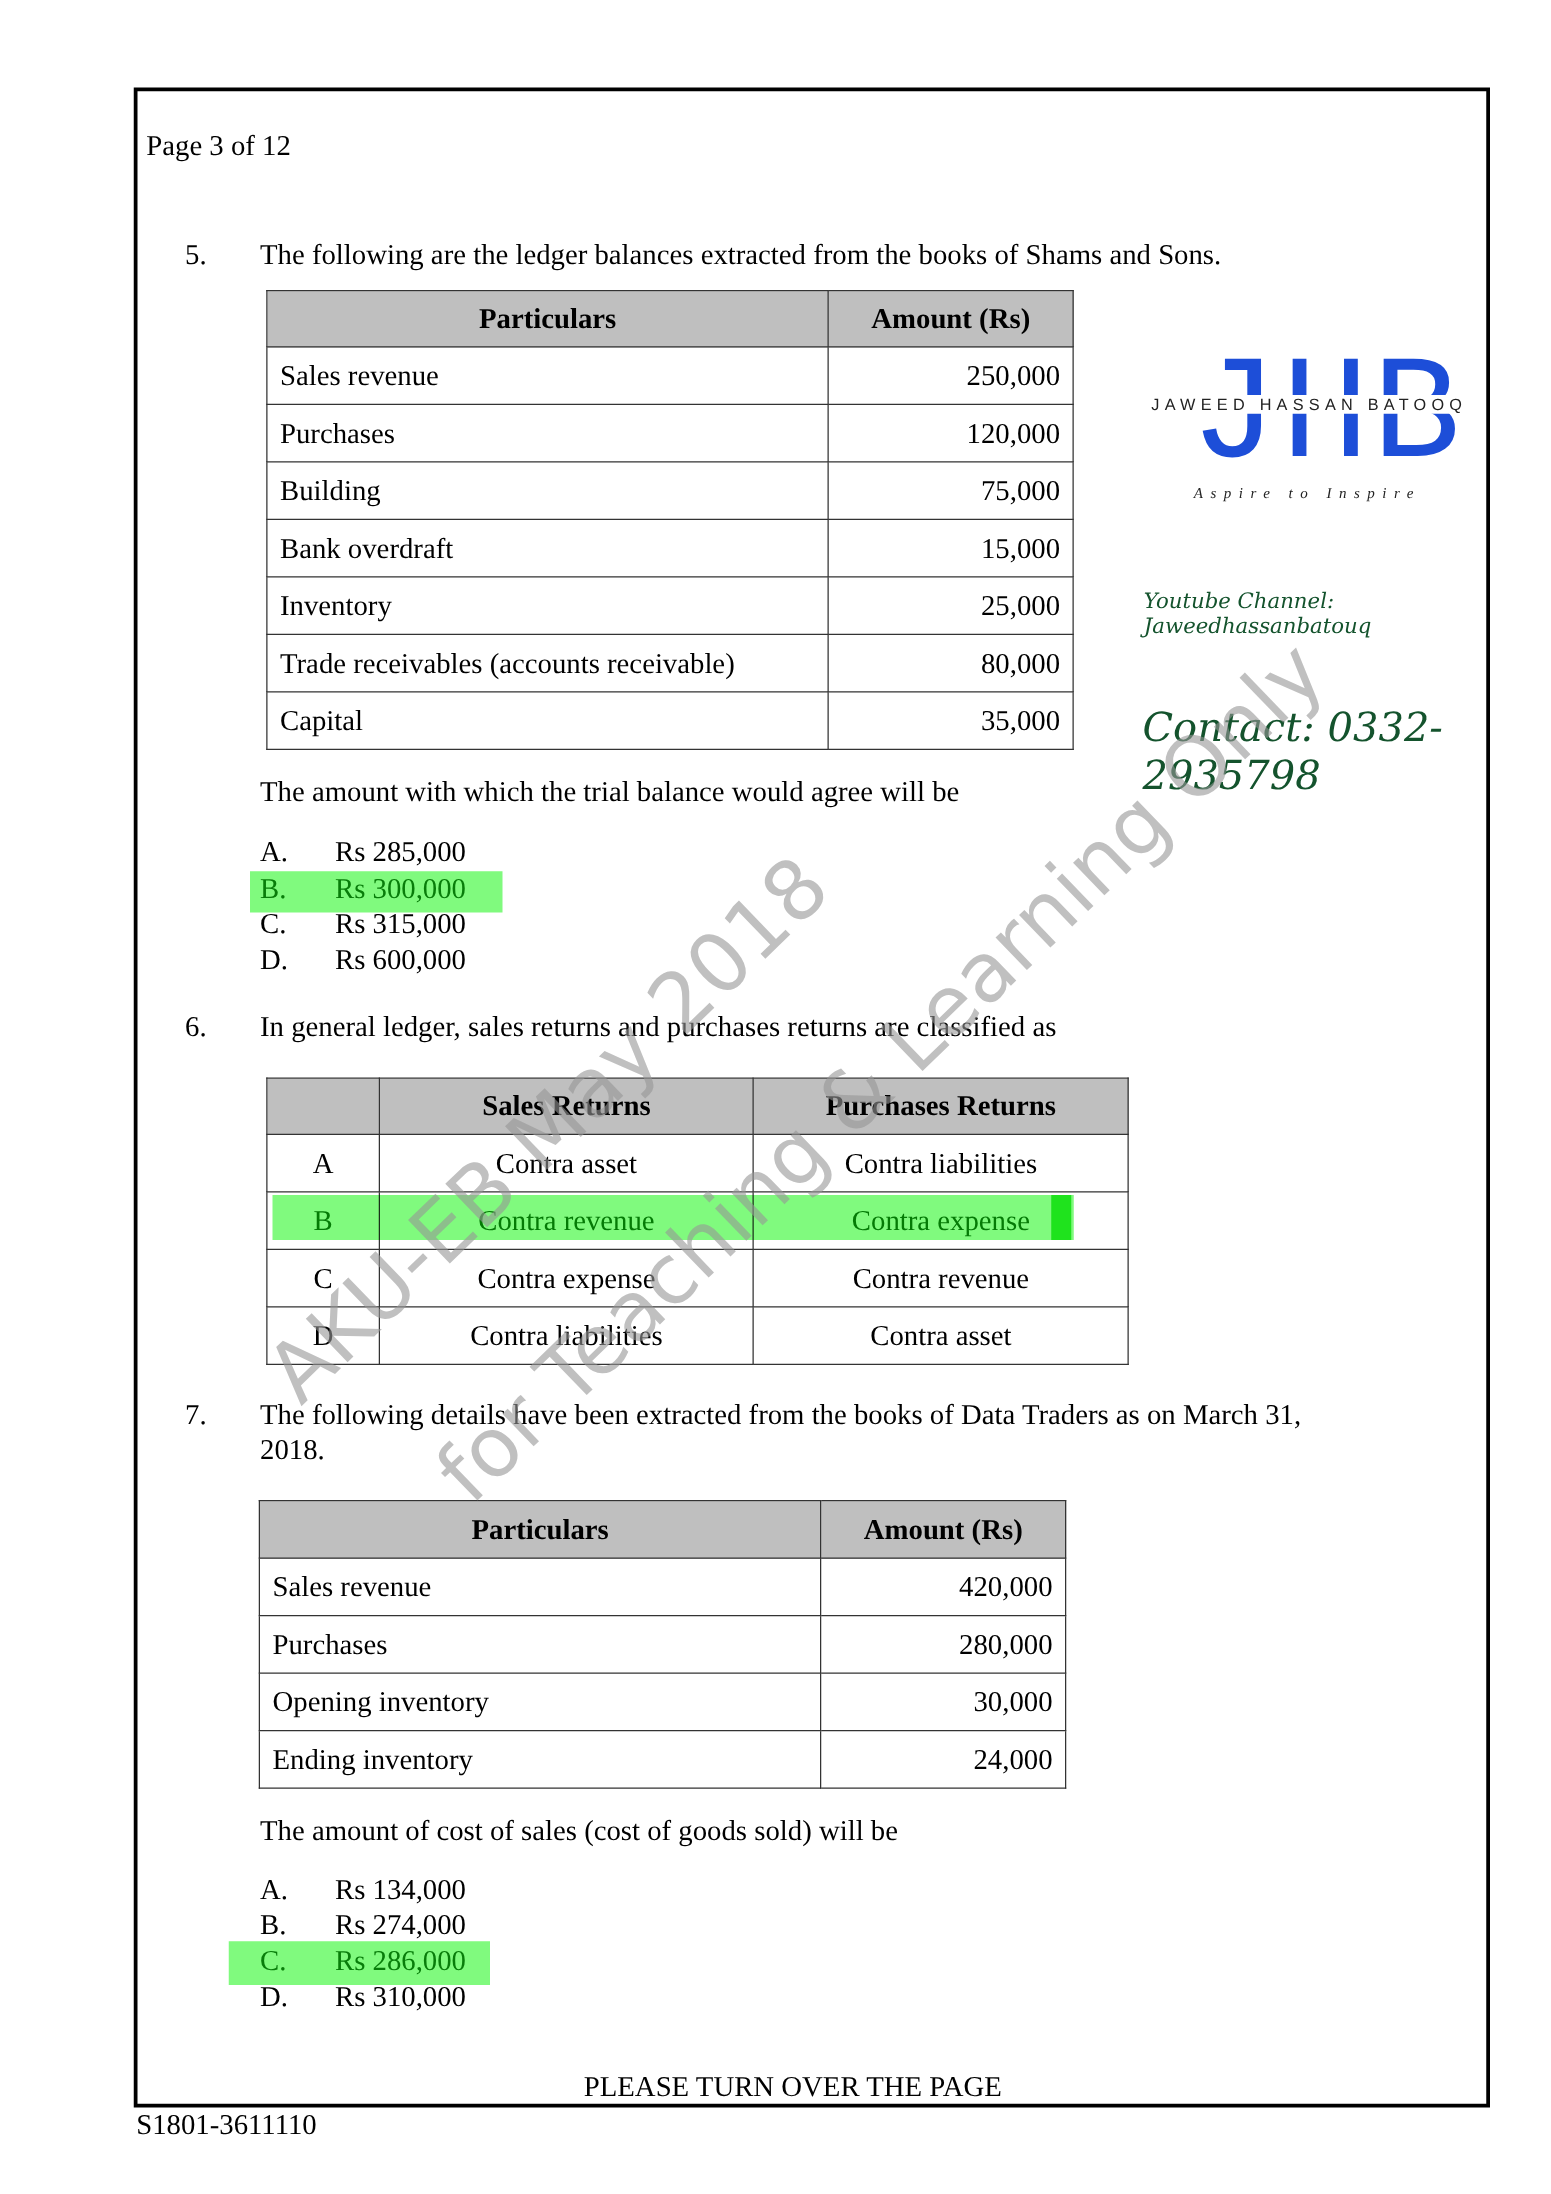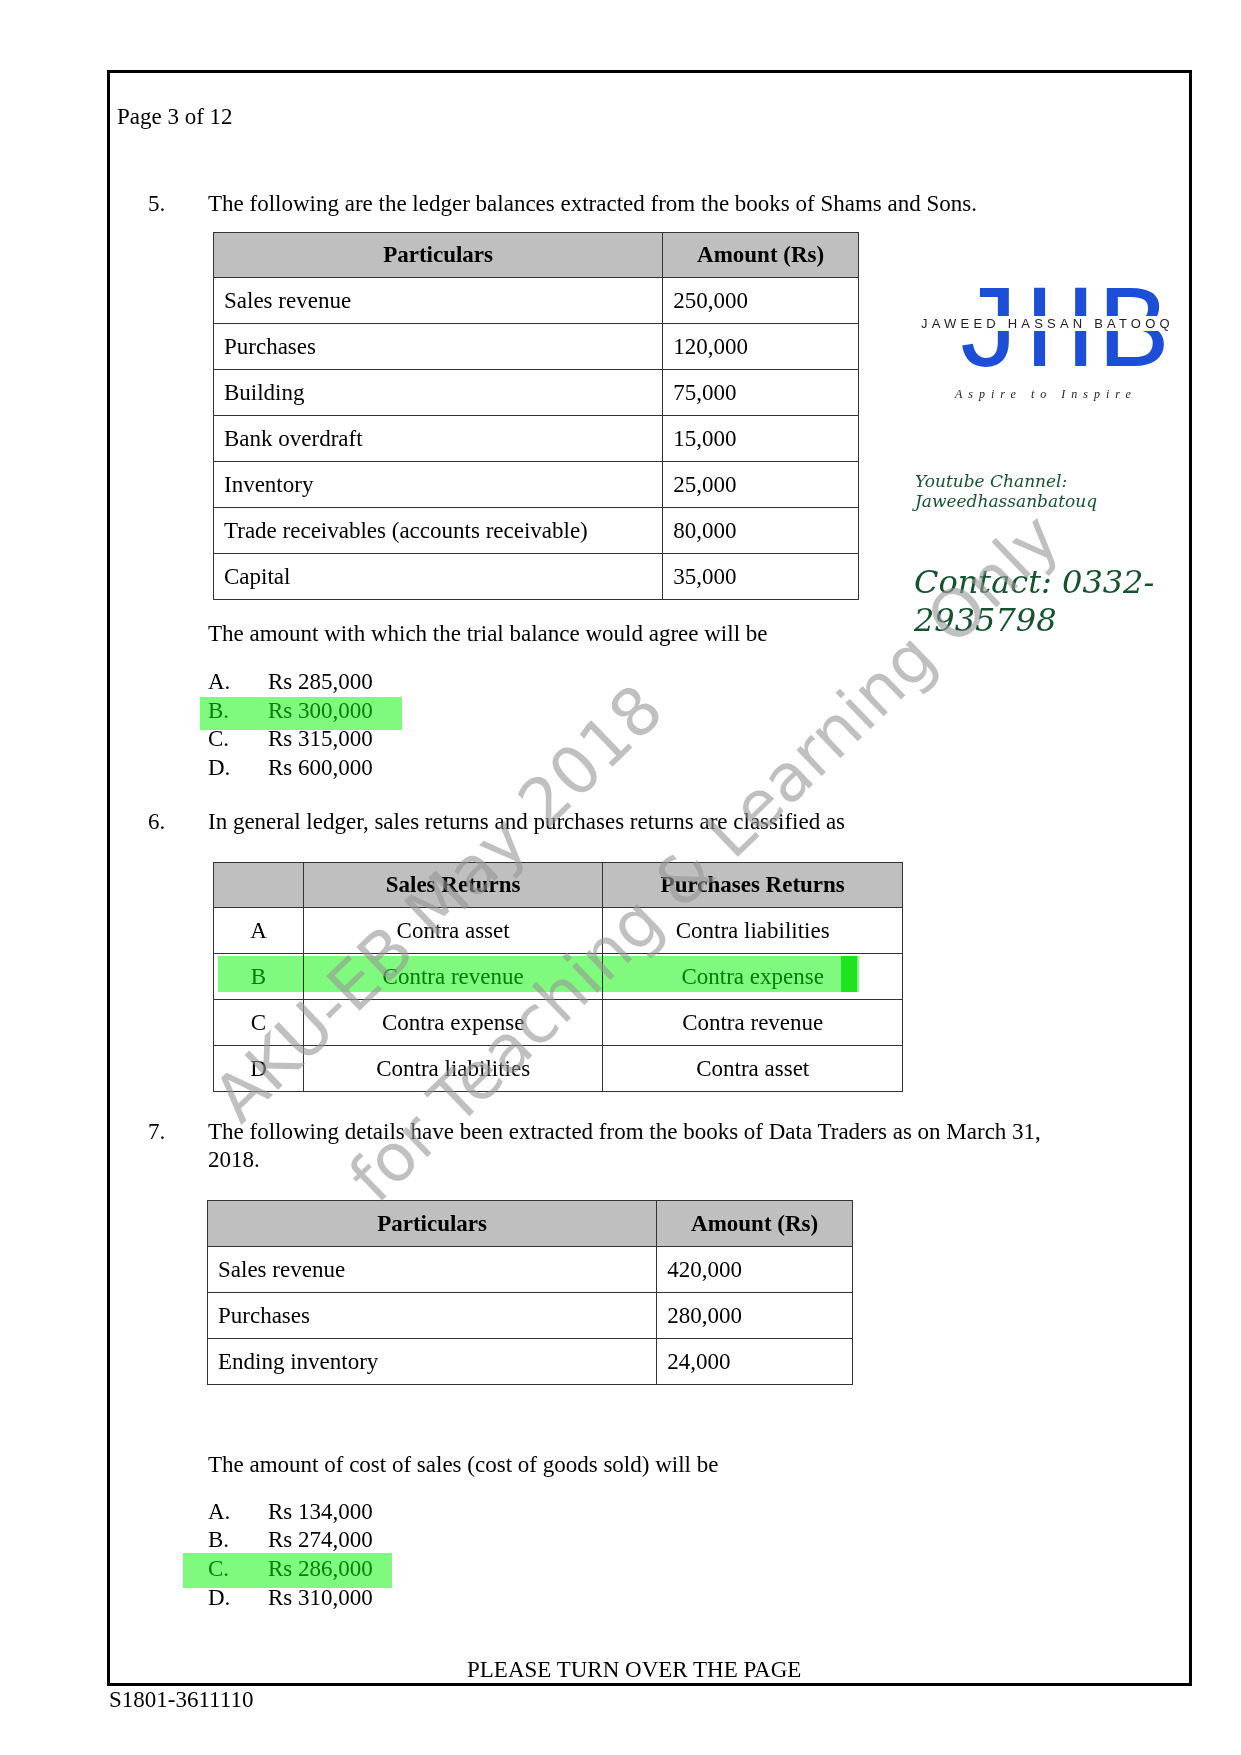--- a/index.html
+++ b/index.html
@@ -20,21 +20,21 @@
   .hl-green-text { color: #087d0a; }
 
   table.ledger {
     position: absolute; border-collapse: collapse;
     font-size: 23px;
   }
   table.ledger th, table.ledger td {
     border: 1.5px solid #333; padding: 0 10px; height: 44px; box-sizing: border-box;
   }
   table.ledger th { background: #bfbfbf; font-weight: bold; text-align: center; }
-  table.ledger td.num { }
+  table.ledger td.num { text-align: right; }
   table.ledger td.ctr { text-align: center; }
 
   .watermark {
     position: absolute; font-family: "DejaVu Sans", "Liberation Sans", sans-serif;
     color: rgba(150,150,150,0.6); font-size: 66px; white-space: nowrap;
     transform-origin: left bottom; pointer-events: none;
   }
 
   .logo-big {
     position: absolute; font-family: Liberation Mono, monospace; font-size: 118px;
@@ -182,20 +182,24 @@
   </tr>
   <tr style="height:46px;">
     <td>Sales revenue</td>
     <td class="num">420,000</td>
   </tr>
   <tr style="height:46px;">
     <td>Purchases</td>
     <td class="num">280,000</td>
   </tr>
   <tr style="height:46px;">
+    <td>Opening inventory</td>
+    <td class="num">30,000</td>
+  </tr>
+  <tr style="height:46px;">
     <td>Ending inventory</td>
     <td class="num">24,000</td>
   </tr>
 </tbody>
   </table>
 
 <div class="abs txt" style="left:208px; top:1451px;">The amount of cost of sales (cost of goods sold) will be</div>
 
 <div class="hl" style="left:183px; top:1553px; width:209px; height:35px;"></div>
 <div>

